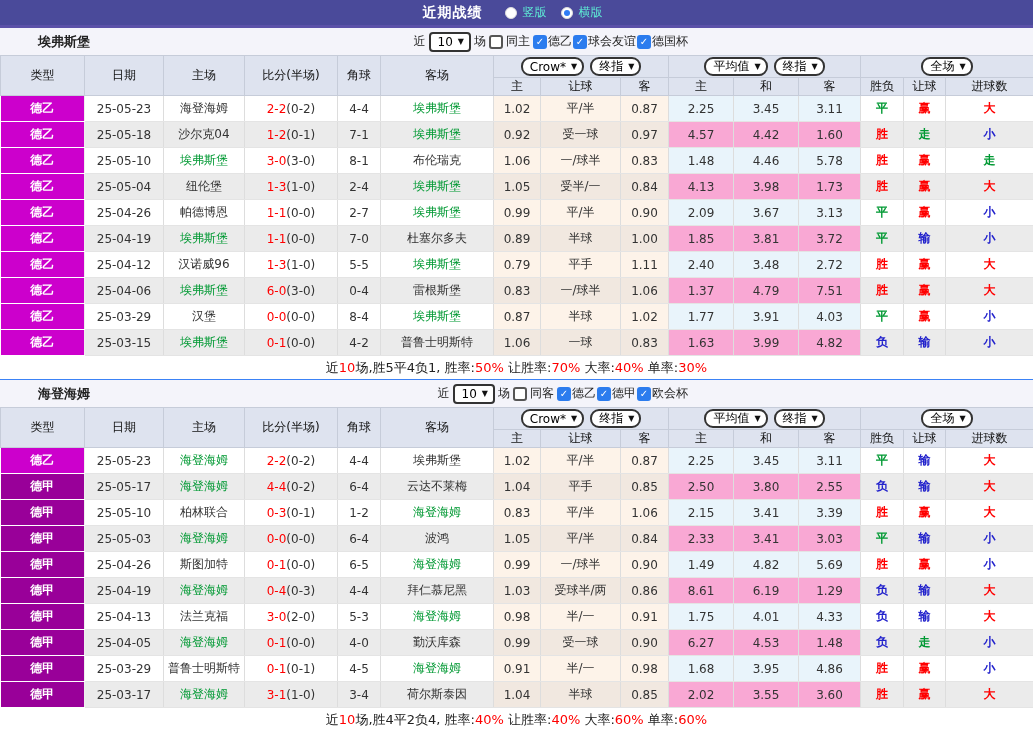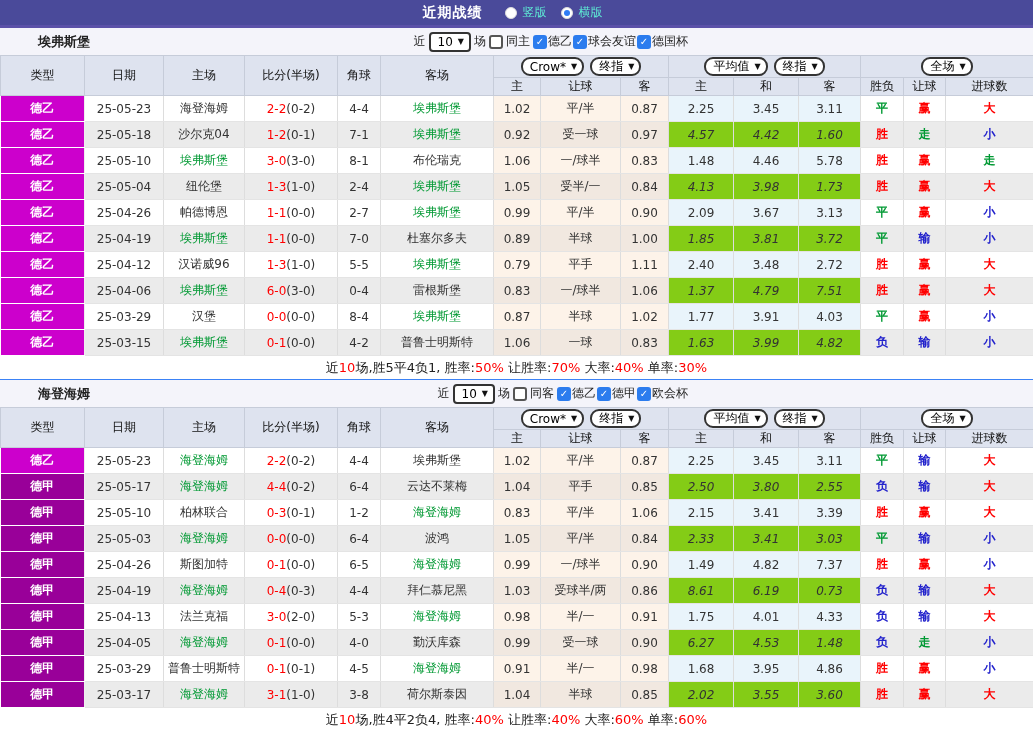--- a/index.html
+++ b/index.html
@@ -41,21 +41,21 @@
   thead tr.h2 th{height:18px;}
   thead th.grp{background:#dee3ef;}
   .grp-inner{display:flex;align-items:center;justify-content:center;gap:6px;}
   .grp .sel{height:19px;border-width:2px;border-radius:9px;}
   tbody td{height:26px;border-right:1px solid #ddd;border-bottom:1px solid #e4e4e4;background:#fff;font-size:12px;}
   tbody td.c-type{color:#fff;font-weight:bold;border-bottom:1px solid #fff;border-right:1px solid #eee;}
   tbody td.c-odds{background:#fdf3e9;}
   tbody td.c-euro{background:#e9f4fb;}
   tbody tr.even td{background:#ebebeb;}
   tbody tr.even td.c-odds{background:#f1e8e0;}
-  tbody tr.even td.c-euro{background:#84cc16;font-style:italic;}
+  tbody tr.even td.c-euro{background:#f9a8d4;}
   tbody tr.even td.c-type{background:inherit;}
   td.c-team.focus{color:var(--focus);}
   .score-main{color:var(--score);}
   .score-half{color:#333;}
   td.c-res{font-weight:bold;}
   .res-r{color:var(--red);}
   .res-g{color:var(--green);}
   .res-b{color:var(--blue);}
 
   
@@ -510,38 +510,38 @@
           <td class="c-date">25-04-26</td>
           <td class="c-team">斯图加特</td>
           <td class="c-score"><span class="score-main">0-1</span><span class="score-half">(0-0)</span></td>
           <td class="c-corner">6-5</td>
           <td class="c-team focus">海登海姆</td>
           <td class="c-odds">0.99</td>
           <td class="c-odds">一/球半</td>
           <td class="c-odds">0.90</td>
           <td class="c-euro">1.49</td>
           <td class="c-euro">4.82</td>
-          <td class="c-euro">7.37</td>
+          <td class="c-euro">5.69</td>
           <td class="c-res res-r">胜</td>
           <td class="c-res res-r">赢</td>
           <td class="c-res res-b">小</td>
         </tr>
         <tr class="even">
           <td class="c-type" style="background: rgb(153, 0, 153);">德甲</td>
           <td class="c-date">25-04-19</td>
           <td class="c-team focus">海登海姆</td>
           <td class="c-score"><span class="score-main">0-4</span><span class="score-half">(0-3)</span></td>
           <td class="c-corner">4-4</td>
           <td class="c-team">拜仁慕尼黑</td>
           <td class="c-odds">1.03</td>
           <td class="c-odds">受球半/两</td>
           <td class="c-odds">0.86</td>
           <td class="c-euro">8.61</td>
           <td class="c-euro">6.19</td>
-          <td class="c-euro">0.73</td>
+          <td class="c-euro">1.29</td>
           <td class="c-res res-b">负</td>
           <td class="c-res res-b">输</td>
           <td class="c-res res-r">大</td>
         </tr>
         <tr>
           <td class="c-type" style="background: rgb(153, 0, 153);">德甲</td>
           <td class="c-date">25-04-13</td>
           <td class="c-team">法兰克福</td>
           <td class="c-score"><span class="score-main">3-0</span><span class="score-half">(2-0)</span></td>
           <td class="c-corner">5-3</td>
@@ -588,21 +588,21 @@
           <td class="c-euro">4.86</td>
           <td class="c-res res-r">胜</td>
           <td class="c-res res-r">赢</td>
           <td class="c-res res-b">小</td>
         </tr>
         <tr class="even">
           <td class="c-type" style="background: rgb(153, 0, 153);">德甲</td>
           <td class="c-date">25-03-17</td>
           <td class="c-team focus">海登海姆</td>
           <td class="c-score"><span class="score-main">3-1</span><span class="score-half">(1-0)</span></td>
-          <td class="c-corner">3-8</td>
+          <td class="c-corner">3-4</td>
           <td class="c-team">荷尔斯泰因</td>
           <td class="c-odds">1.04</td>
           <td class="c-odds">半球</td>
           <td class="c-odds">0.85</td>
           <td class="c-euro">2.02</td>
           <td class="c-euro">3.55</td>
           <td class="c-euro">3.60</td>
           <td class="c-res res-r">胜</td>
           <td class="c-res res-r">赢</td>
           <td class="c-res res-r">大</td>

